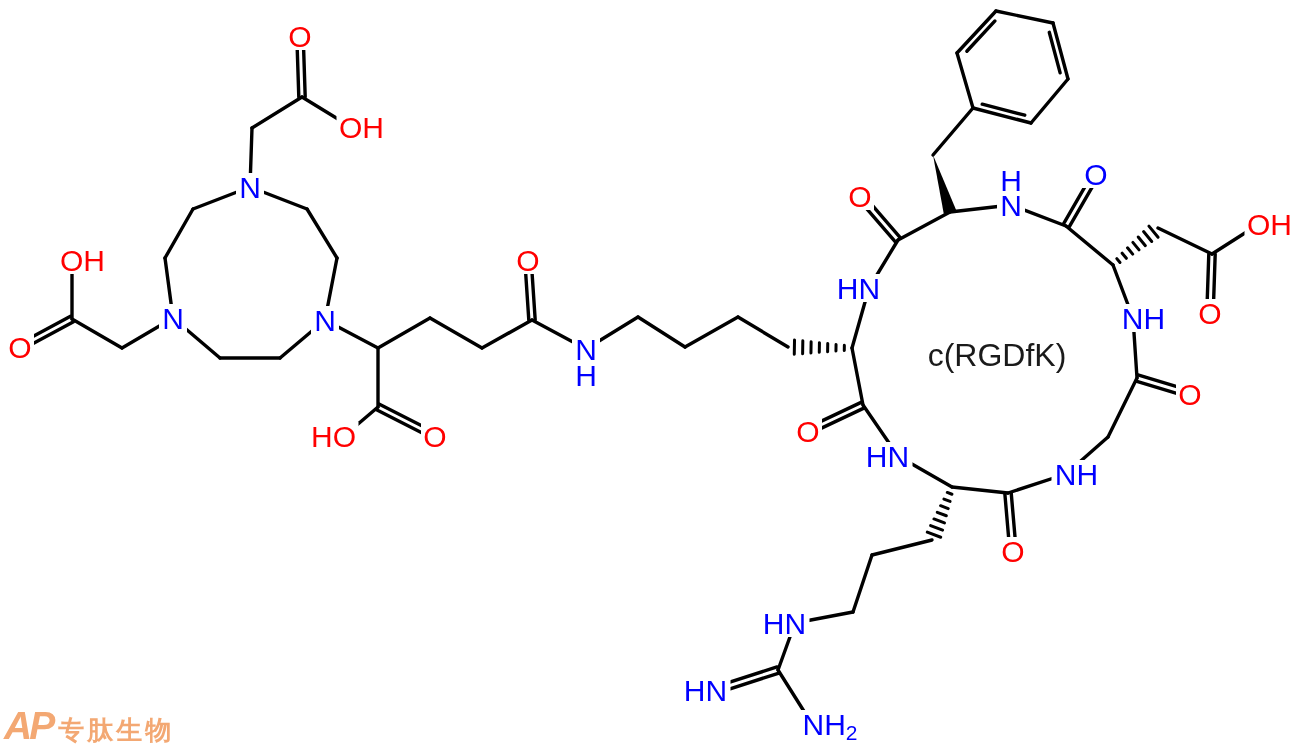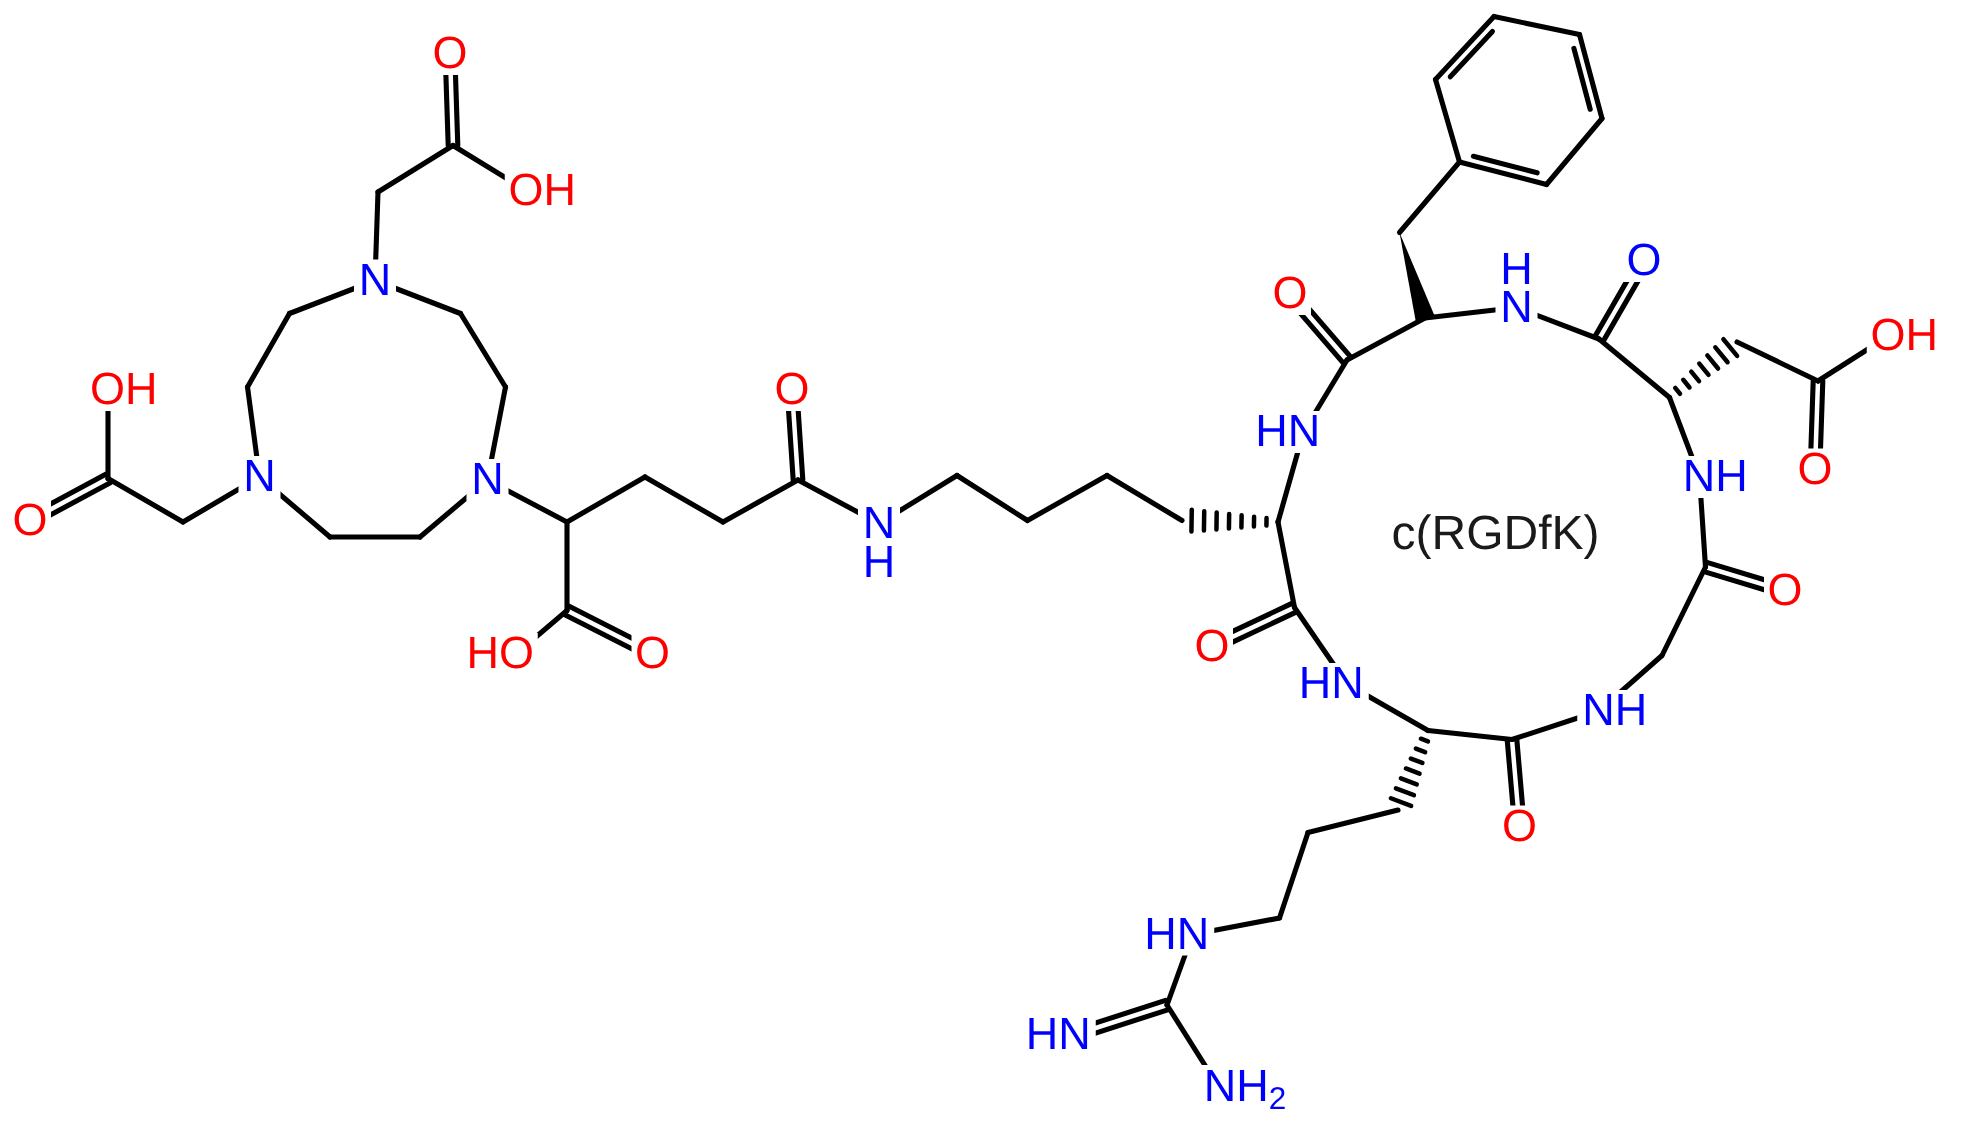--- a/index.html
+++ b/index.html
@@ -169,13 +169,17 @@
       <rect x="1196" y="299" width="28" height="28" fill="#ffffff"></rect>
       <text x="1210" y="313" fill="#ff0000" text-anchor="middle" dominant-baseline="central" font-size="30" font-weight="500" font-family="'Liberation Sans', sans-serif">O</text>
       <rect x="759.5" y="609" width="50" height="28" fill="#ffffff"></rect>
       <text x="784.5" y="623" fill="#0000ff" text-anchor="middle" dominant-baseline="central" font-size="30" font-weight="500" font-family="'Liberation Sans', sans-serif">HN</text>
       <rect x="680.5" y="676" width="50" height="28" fill="#ffffff"></rect>
       <text x="705.5" y="690" fill="#0000ff" text-anchor="middle" dominant-baseline="central" font-size="30" font-weight="500" font-family="'Liberation Sans', sans-serif">HN</text>
       <rect x="797" y="710" width="66" height="28" fill="#ffffff"></rect>
       <text x="830" y="724" fill="#0000ff" text-anchor="middle" dominant-baseline="central" font-size="30" font-weight="500" font-family="'Liberation Sans', sans-serif"><tspan>NH</tspan><tspan font-size="21" dy="8">2</tspan></text>
       <text x="997" y="355" fill="#1a1a1a" text-anchor="middle" dominant-baseline="central" font-size="32" font-weight="500" font-family="'Liberation Sans', sans-serif">c(RGDfK)</text>
     </svg>
+  <div class="watermark">
+    <span class="wm-ap">AP</span>
+    <span class="wm-cn">专肽生物</span>
+  </div>
 </div>
 
 </body></html>

